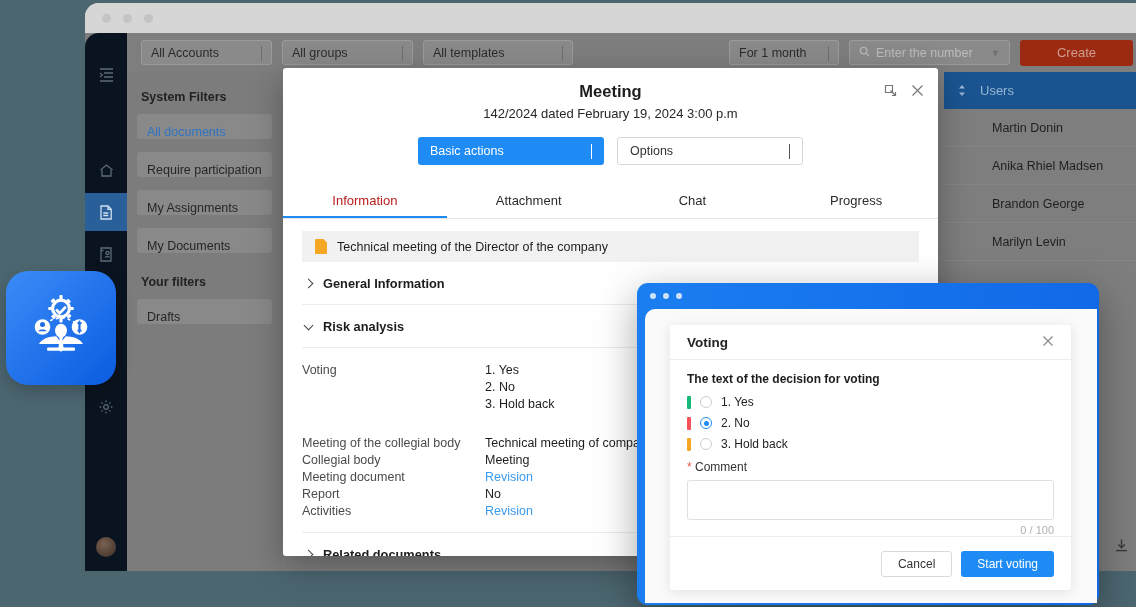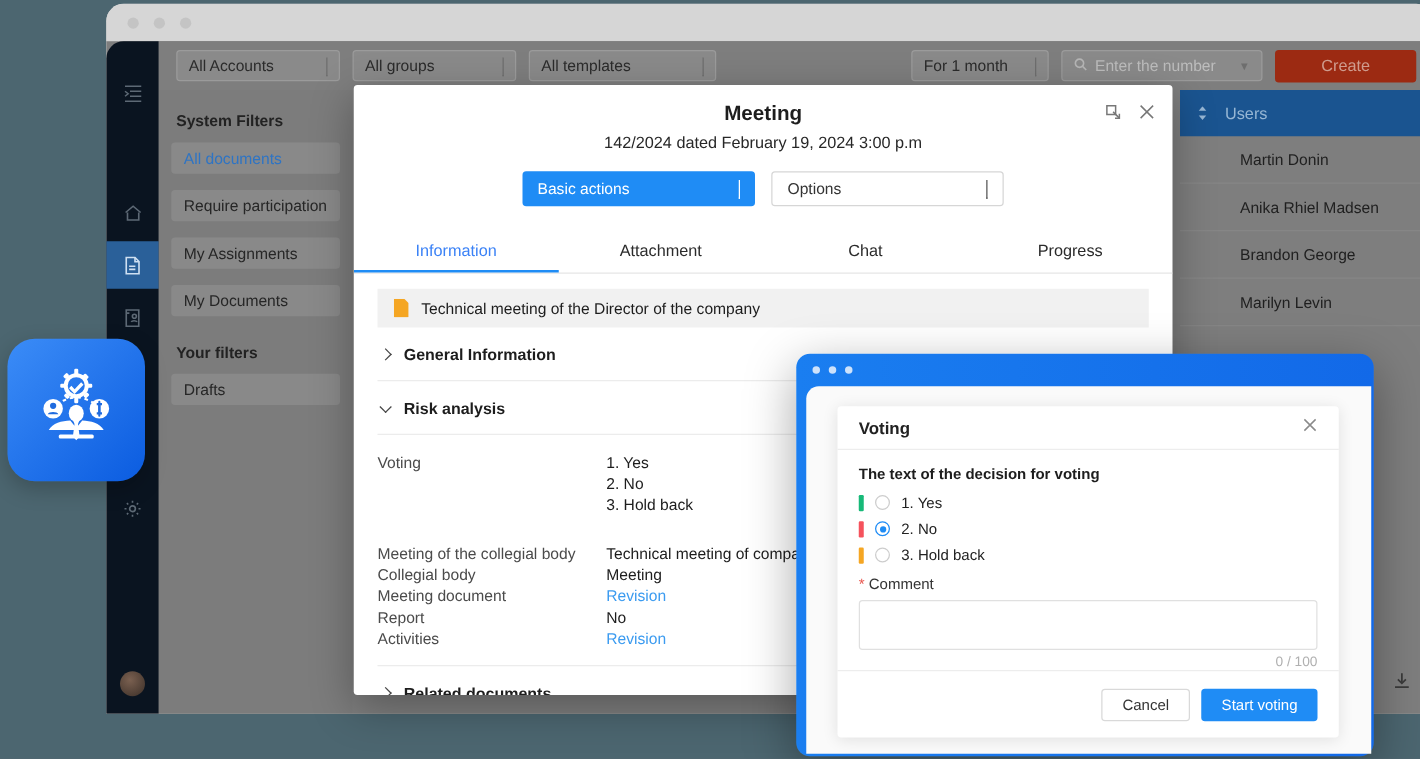--- a/index.html
+++ b/index.html
@@ -70,21 +70,21 @@
   .chev { width: 9px; height: 9px; border-right: 1.6px solid #6e6e6e; border-bottom: 1.6px solid #6e6e6e;
           transform: rotate(45deg) translate(-2px,-2px); }
 
   
   .filters {
     position: absolute; left: 42px; top: 39px; width: 155px; bottom: 0;
     background: #7c7c7c; padding: 12px 10px;
   }
   .f-head { font-size: 12.5px; font-weight: bold; color: #222; margin: 6px 0 10px 4px; }
   .f-item {
-    height: 25px; background: #898989; border-radius: 3px; display: flex; align-items: center;
+    height: 25px; background: #898989; border-radius: 3px; display: flex; align-items: flex-end;
     padding: 0 10px; font-size: 12.5px; color: #262626; margin-bottom: 13px;
   }
   .f-item.sel { color: #2e74c4; }
   .f-head.second { margin-top: 22px; }
 
   
   .listarea { position: absolute; left: 197px; top: 39px; right: 0; bottom: 0; background: #7e7e7e; }
   .users-col { position: absolute; right: 0; top: 0; width: 203px; }
   .users-head {
     height: 37px; background: #1a5490; display: flex; align-items: center;
@@ -119,21 +119,21 @@
     display: flex; align-items: center; padding: 0 12px; font-size: 12.5px; color: #333;
   }
   .b-outline .cv2 { margin-left: auto; color: #555; }
   .chev-w { width: 9px; height: 9px; border-right: 1.6px solid currentColor; border-bottom: 1.6px solid currentColor;
             transform: rotate(45deg) translateY(-2px); }
 
   .m-tabs { display: flex; margin-top: 20px; border-bottom: 1px solid #e6e6e6; }
   .m-tab {
     flex: 1; text-align: center; padding: 8px 0 10px; font-size: 13px; color: #2b2b2b;
   }
-  .m-tab.act { color: #3b82f6; box-shadow: inset 0 -2px 0 #1f8cf5; }
+  .m-tab.act { color: #b91c1c; box-shadow: inset 0 -2px 0 #1f8cf5; }
 
   .m-body { padding: 12px 19px 0 19px; }
   .doc-bar {
     height: 31px; background: #f1f1f1; display: flex; align-items: center; gap: 10px;
     padding: 0 13px; font-size: 12.5px; color: #1d1d1d;
   }
   .doc-ic { width: 12px; height: 15px; background: #f5a623; border-radius: 1px;
             clip-path: polygon(0 0,70% 0,100% 24%,100% 100%,0 100%); }
   .sect {
     display: flex; align-items: center; gap: 11px; padding: 14px 0 13px 1px;

